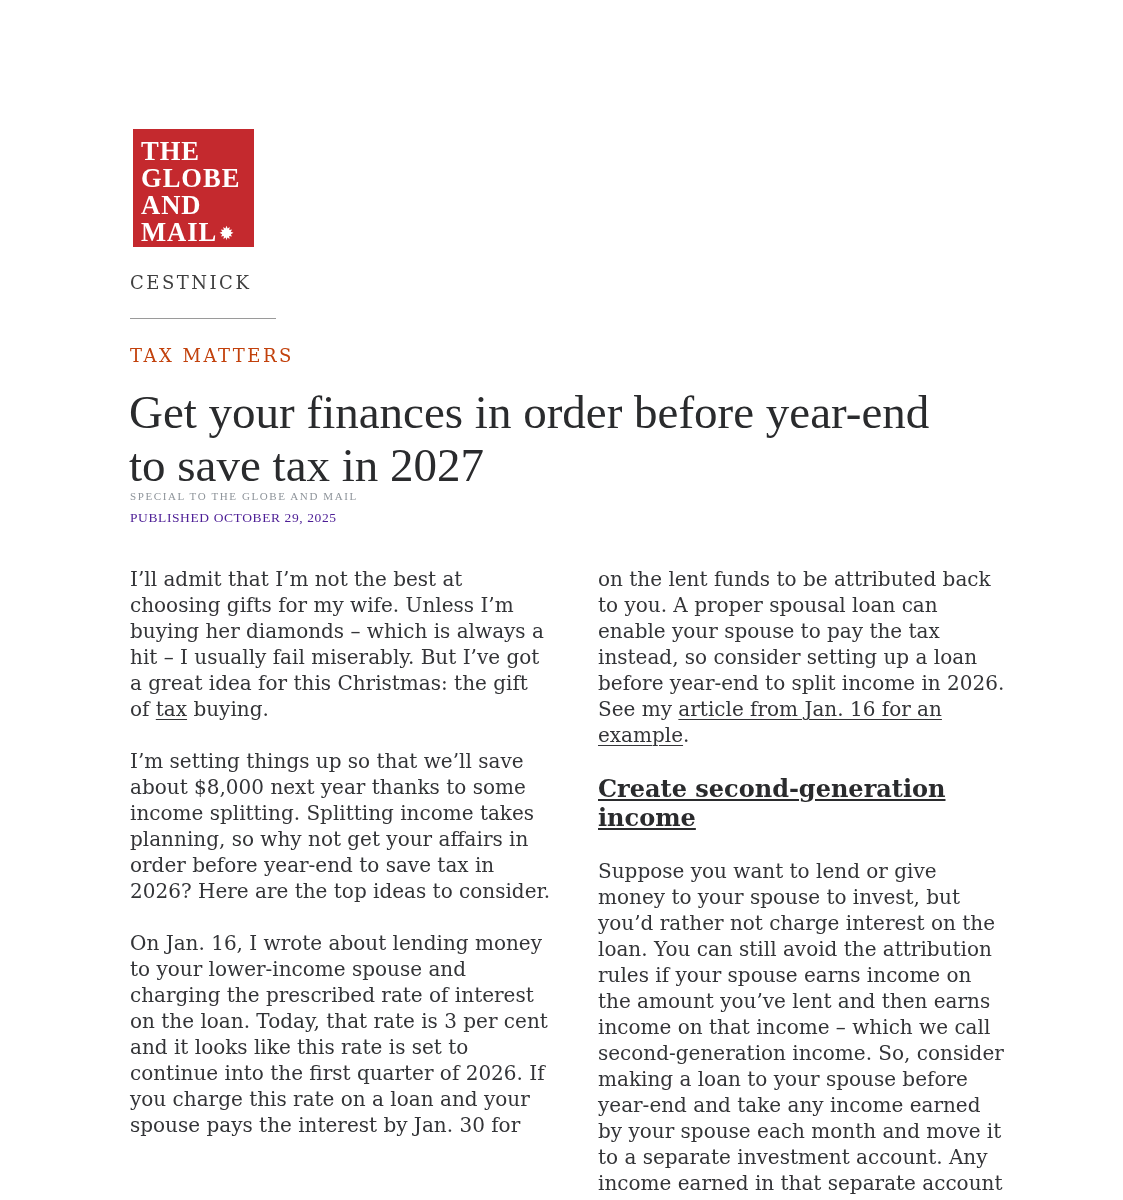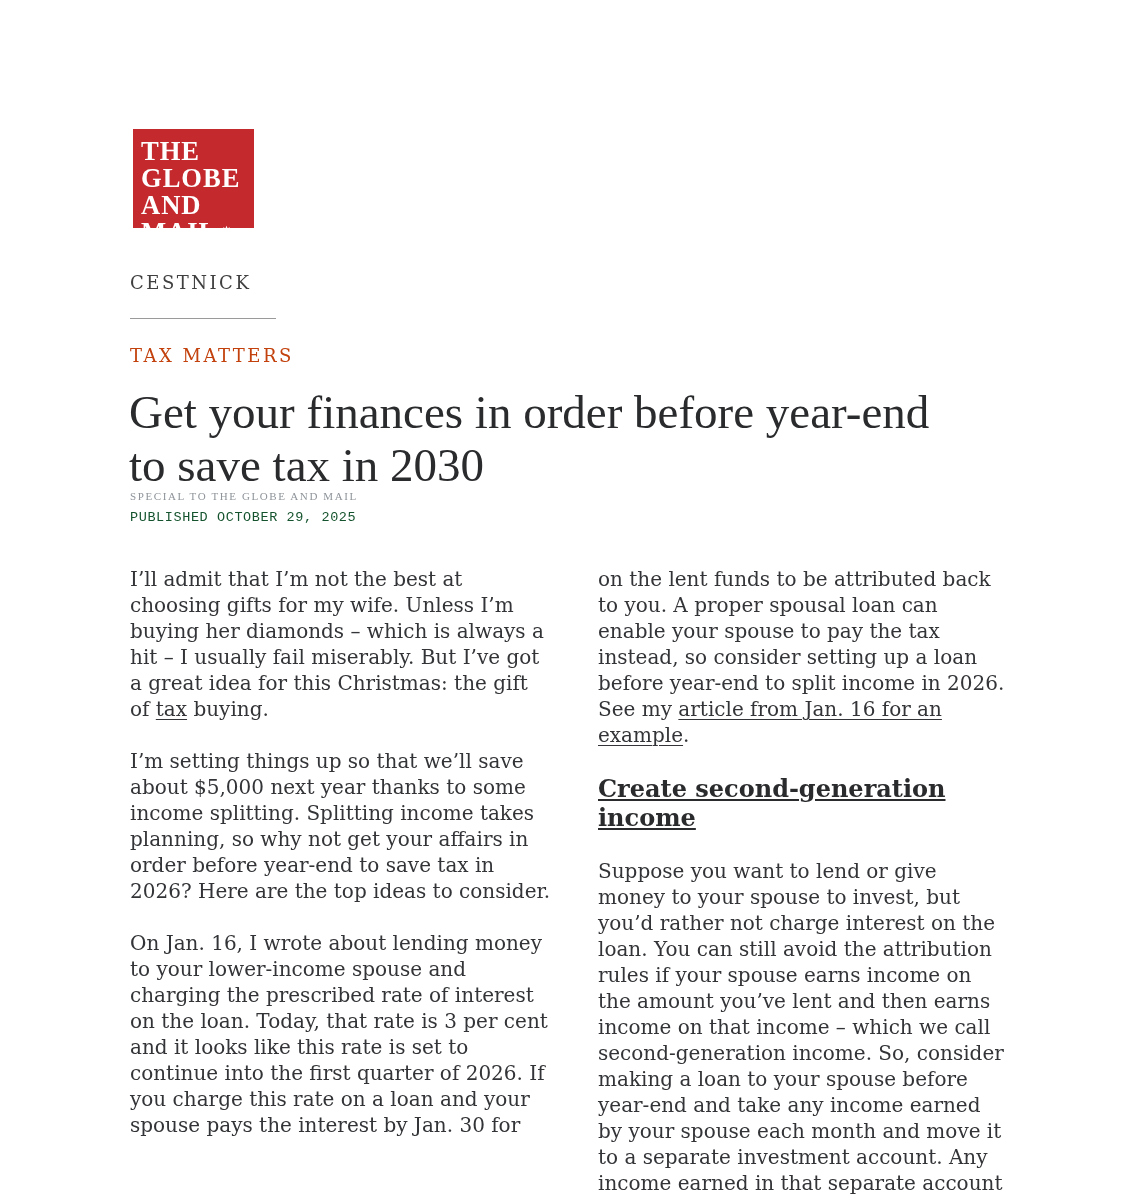--- a/index.html
+++ b/index.html
@@ -5,21 +5,21 @@
   html, body { margin:0; padding:0; }
   body {
     width:1123px; height:1200px; overflow:hidden; position:relative;
     background:#ffffff;
     font-family:"DejaVu Serif", serif;
   }
   .page { position:absolute; inset:0; }
 
   
   .logo {
-    position:absolute; left:133px; top:129px; width:121px; height:99px;
+    position:absolute; left:133px; top:129px; width:121px; height:118px;
     background:#c4292e; box-sizing:border-box; padding:8px 0 0 8px;
     cursor:pointer;
   }
   .logo-line {
     display:block;
     font-family:"Liberation Serif", serif; font-weight:700;
     font-size:28px; line-height:27px; color:#ffffff;
     transform:scaleX(0.95); transform-origin:left center;
     letter-spacing:1px; white-space:nowrap;
   }
@@ -44,22 +44,22 @@
     font-family:"Liberation Serif", serif; font-weight:400;
     font-size:47px; line-height:53px; color:#2a2b2d; margin:0;
   }
   .byline {
     position:absolute; left:130px; top:490px;
     font-family:"Liberation Serif", serif;
     font-size:11px; letter-spacing:1.6px; color:#8e949a;
   }
   .published {
     position:absolute; left:130px; top:510px;
-    font-family:Liberation Mono, monospace;
-    font-size:13.5px; letter-spacing:0.6px; color:#14532d;
+    font-family:Liberation Serif, serif;
+    font-size:13.5px; letter-spacing:0.6px; color:#4c1d95;
   }
 
   
   .col {
     position:absolute; top:566px;
     font-size:20px; line-height:26px; color:#333437;
   }
   .col-left  { left:130px; width:422px; }
   .col-right { left:598px; width:410px; }
   .col p { margin:0 0 26px 0; }
@@ -86,27 +86,27 @@
       <svg class="leaf-svg" viewBox="0 0 24 24" aria-hidden="true">
         <path fill="#ffffff" d="M12 1 L13.8 5.2 L17.1 3.1 L16.3 7.4 L20.9 6.6 L18.6 10.1 L23 11.8 L18.9 13.9 L20.5 17.4 L16.2 16.6 L16.8 21 L13.3 18.6 L12 23 L10.7 18.6 L7.2 21 L7.8 16.6 L3.5 17.4 L5.1 13.9 L1 11.8 L5.4 10.1 L3.1 6.6 L7.7 7.4 L6.9 3.1 L10.2 5.2 Z"></path>
       </svg>
     </span>
   </div>
 
   <div class="author">CESTNICK</div>
   <div class="rule"></div>
   <div class="section-label">TAX MATTERS</div>
 
-  <h1 class="headline">Get your finances in order before year-end to save tax in 2030</h1>
+  <h1 class="headline">Get your finances in order before year-end to save tax in 2027</h1>
   <div class="byline">SPECIAL TO THE GLOBE AND MAIL</div>
   <div class="published">PUBLISHED OCTOBER 29, 2025</div>
 
   <div class="col col-left">
       <p><span>I’ll admit that I’m not the best at choosing gifts for my wife. Unless I’m buying her diamonds – which is always a hit – I usually fail miserably. But I’ve got a great idea for this Christmas: the gift of </span><a href="#" class="inline-link">tax</a><span> buying.</span></p>
-      <p><span>I’m setting things up so that we’ll save about $5,000 next year thanks to some income splitting. Splitting income takes planning, so why not get your affairs in order before year-end to save tax in 2026? Here are the top ideas to consider.</span></p>
+      <p><span>I’m setting things up so that we’ll save about $8,000 next year thanks to some income splitting. Splitting income takes planning, so why not get your affairs in order before year-end to save tax in 2026? Here are the top ideas to consider.</span></p>
       <p><span>On Jan. 16, I wrote about lending money to your lower-income spouse and charging the prescribed rate of interest on the loan. Today, that rate is 3 per cent and it looks like this rate is set to continue into the first quarter of 2026. If you charge this rate on a loan and your spouse pays the interest by Jan. 30 for</span></p>
     </div>
   <div class="col col-right">
       <p><span>on the lent funds to be attributed back to you. A proper spousal loan can enable your spouse to pay the tax instead, so consider setting up a loan before year-end to split income in 2026. See my </span><a href="#" class="inline-link">article from Jan. 16 for an example</a><span>.</span></p>
       <h2 class="subhead">Create second-generation income</h2>
       <p><span>Suppose you want to lend or give money to your spouse to invest, but you’d rather not charge interest on the loan. You can still avoid the attribution rules if your spouse earns income on the amount you’ve lent and then earns income on that income – which we call second-generation income. So, consider making a loan to your spouse before year-end and take any income earned by your spouse each month and move it to a separate investment account. Any income earned in that separate account will be taxed in your spouse’s hands and not attributed back to you</span></p>
     </div>
 
 </div>
 

